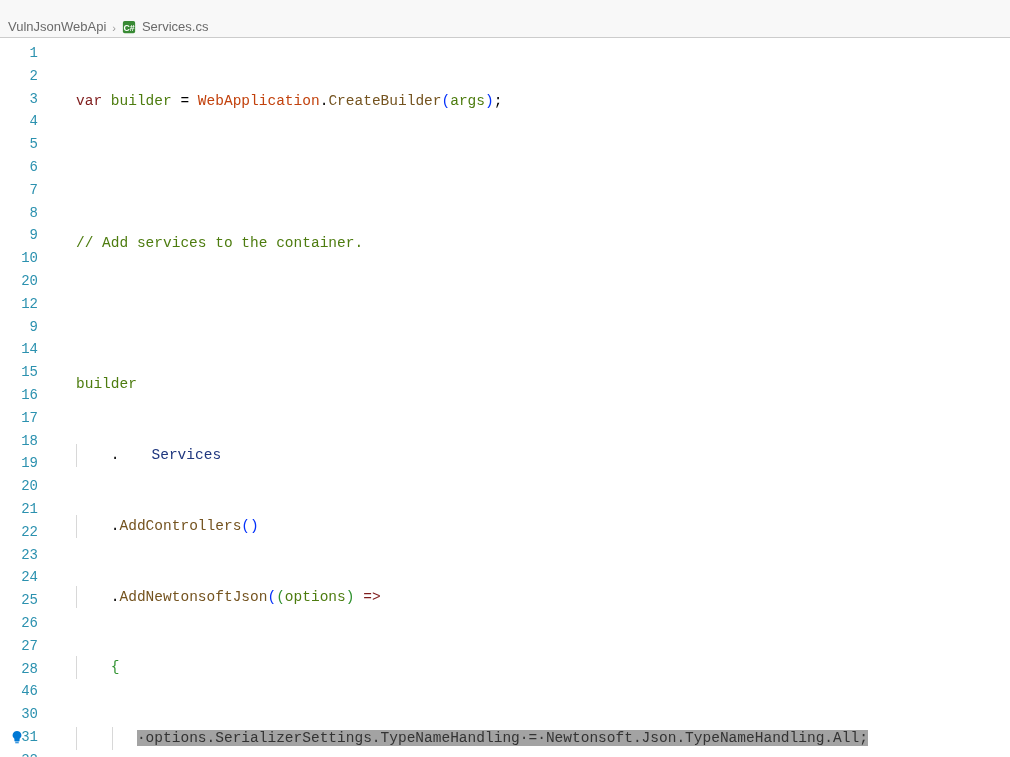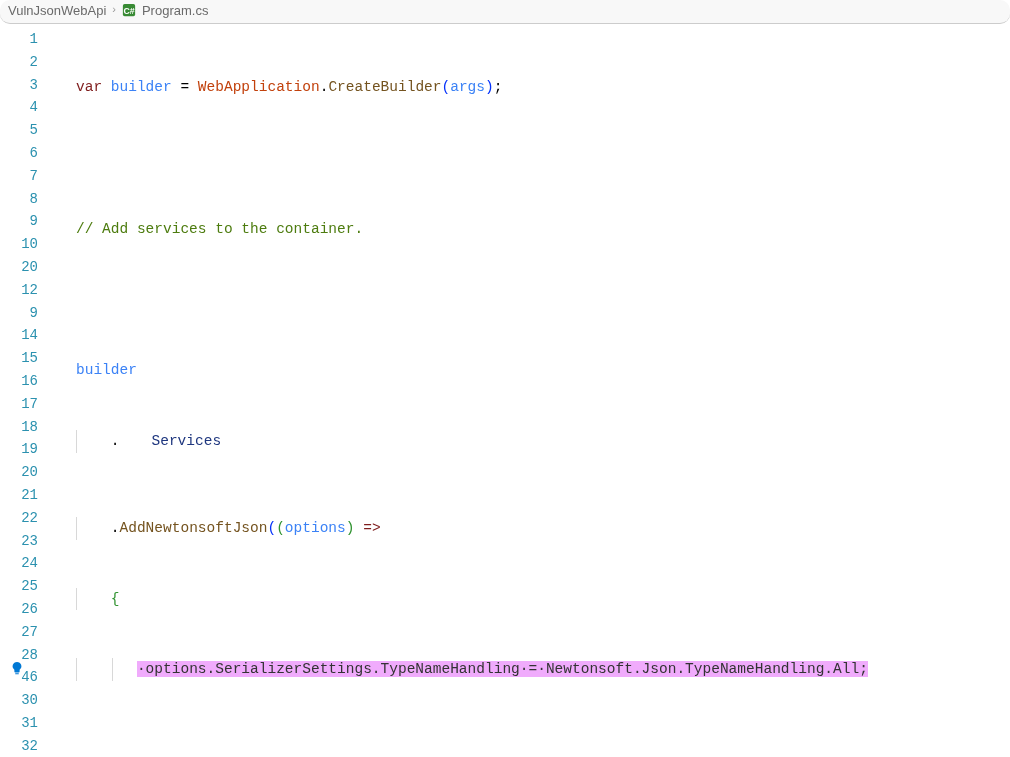--- a/index.html
+++ b/index.html
@@ -7,30 +7,29 @@
     font-family: Consolas, "Courier New", monospace;
     font-size: 14.5px;
     background: #ffffff;
     color: #333;
     width: 1010px;
     height: 757px;
     overflow: hidden;
   }
   .breadcrumb {
     display: flex;
-    align-items: flex-start;
+    align-items: flex-end;
     gap: 6px;
     padding: 3px 8px;
     font-family: -apple-system, "Segoe UI", sans-serif;
     font-size: 13px;
     color: #6a6a6a;
     border-bottom: 1px solid #cccccc;
     background: #f8f8f8;
-    height: 24px;
-    border-radius: 10px;
+    height: 38px;
   }
   .breadcrumb .chev { color: #999; font-size: 11px; }
   .breadcrumb .csicon { color: #388a34; font-weight: bold; font-size: 12px; display:inline-flex; align-items:center; }
   .editor {
     display: flex;
     height: calc(100% - 24px);
   }
   .gutter {
     width: 56px;
     flex-shrink: 0;
@@ -61,29 +60,29 @@
   .guide {
     position: absolute;
     top: 0; bottom: 0;
     border-left: 1px solid #d8d8d8;
   }
   .g1 { left: 20px; }
   .g2 { left: 56px; }
   .tok-kw   { color: #7f1d1d; }
   .tok-type { color: #c2410c; }
   .tok-method { color: #74531f; }
-  .tok-var  { color: #3b82f6; }
+  .tok-var  { color: #4d7c0f; }
   .tok-prop { color: #1f377f; margin-left: 32px; }
   .tok-comment { color: #4d7c0f; }
   .tok-punc { color: #000000; }
   .tok-plain { color: #000000; }
   .tok-paren-b { color: #0431fa; }
   .tok-paren-p { color: #319331; }
   .sel {
-    background: #f0abfc;
+    background: #a3a3a3;
   }
   .bulb {
     position: absolute;
     left: -46px;
     top: 2px;
     width: 16px; height: 16px;
     color: #0078d4;
     font-size: 14px;
   }
 </style>
@@ -92,21 +91,21 @@
 
 <div class="breadcrumb">
   <span>VulnJsonWebApi</span>
   <span class="chev">›</span>
   <span class="csicon">
     <svg width="14" height="14" viewBox="0 0 16 16">
         <rect x="1" y="1" width="14" height="14" rx="2" fill="#388a34"></rect>
         <text x="8" y="12" font-size="10" text-anchor="middle" fill="#fff" font-family="sans-serif" font-weight="bold">C#</text>
       </svg>
   </span>
-  <span>Program.cs</span>
+  <span>Services.cs</span>
 </div>
 
 <div class="editor">
   <div class="gutter" id="gutter">
       <div class="ln">1</div>
       <div class="ln">2</div>
       <div class="ln">3</div>
       <div class="ln">4</div>
       <div class="ln">5</div>
       <div class="ln">6</div>
@@ -144,20 +143,21 @@
     <div class="line"></div>
 
     <div class="line"><span class="tok-comment">// Add services to the container.</span></div>
 
     <div class="line"></div>
 
     <div class="line"><span class="tok-var">builder</span></div>
 
     <div class="line"><span class="guide g1"></span><span>    </span><span class="tok-punc">.</span><span class="tok-prop">Services</span></div>
 
+    <div class="line"><span class="guide g1"></span><span>    </span><span class="tok-punc">.</span><span class="tok-method">AddControllers</span><span class="tok-paren-b">(</span><span class="tok-paren-b">)</span></div>
 
     <div class="line"><span class="guide g1"></span><span>    </span><span class="tok-punc">.</span><span class="tok-method">AddNewtonsoftJson</span><span class="tok-paren-b">(</span><span class="tok-paren-p">(</span><span class="tok-var">options</span><span class="tok-paren-p">)</span><span class="tok-kw"> =&gt;</span></div>
 
     <div class="line"><span class="guide g1"></span><span>    </span><span class="tok-paren-p">{</span></div>
 
     <div class="line"><span class="bulb"><svg width="14" height="14" viewBox="0 0 16 16">
             <path fill="#0078d4" d="M8 1a5 5 0 0 0-3 9v2a1 1 0 0 0 1 1h4a1 1 0 0 0 1-1v-2a5 5 0 0 0-3-9zM6 14h4v1H6z"></path>
           </svg></span><span class="guide g1"></span><span class="guide g2"></span><span>       </span><span class="sel">·options.SerializerSettings.TypeNameHandling·=·Newtonsoft.Json.TypeNameHandling.All;</span></div>
 
     

